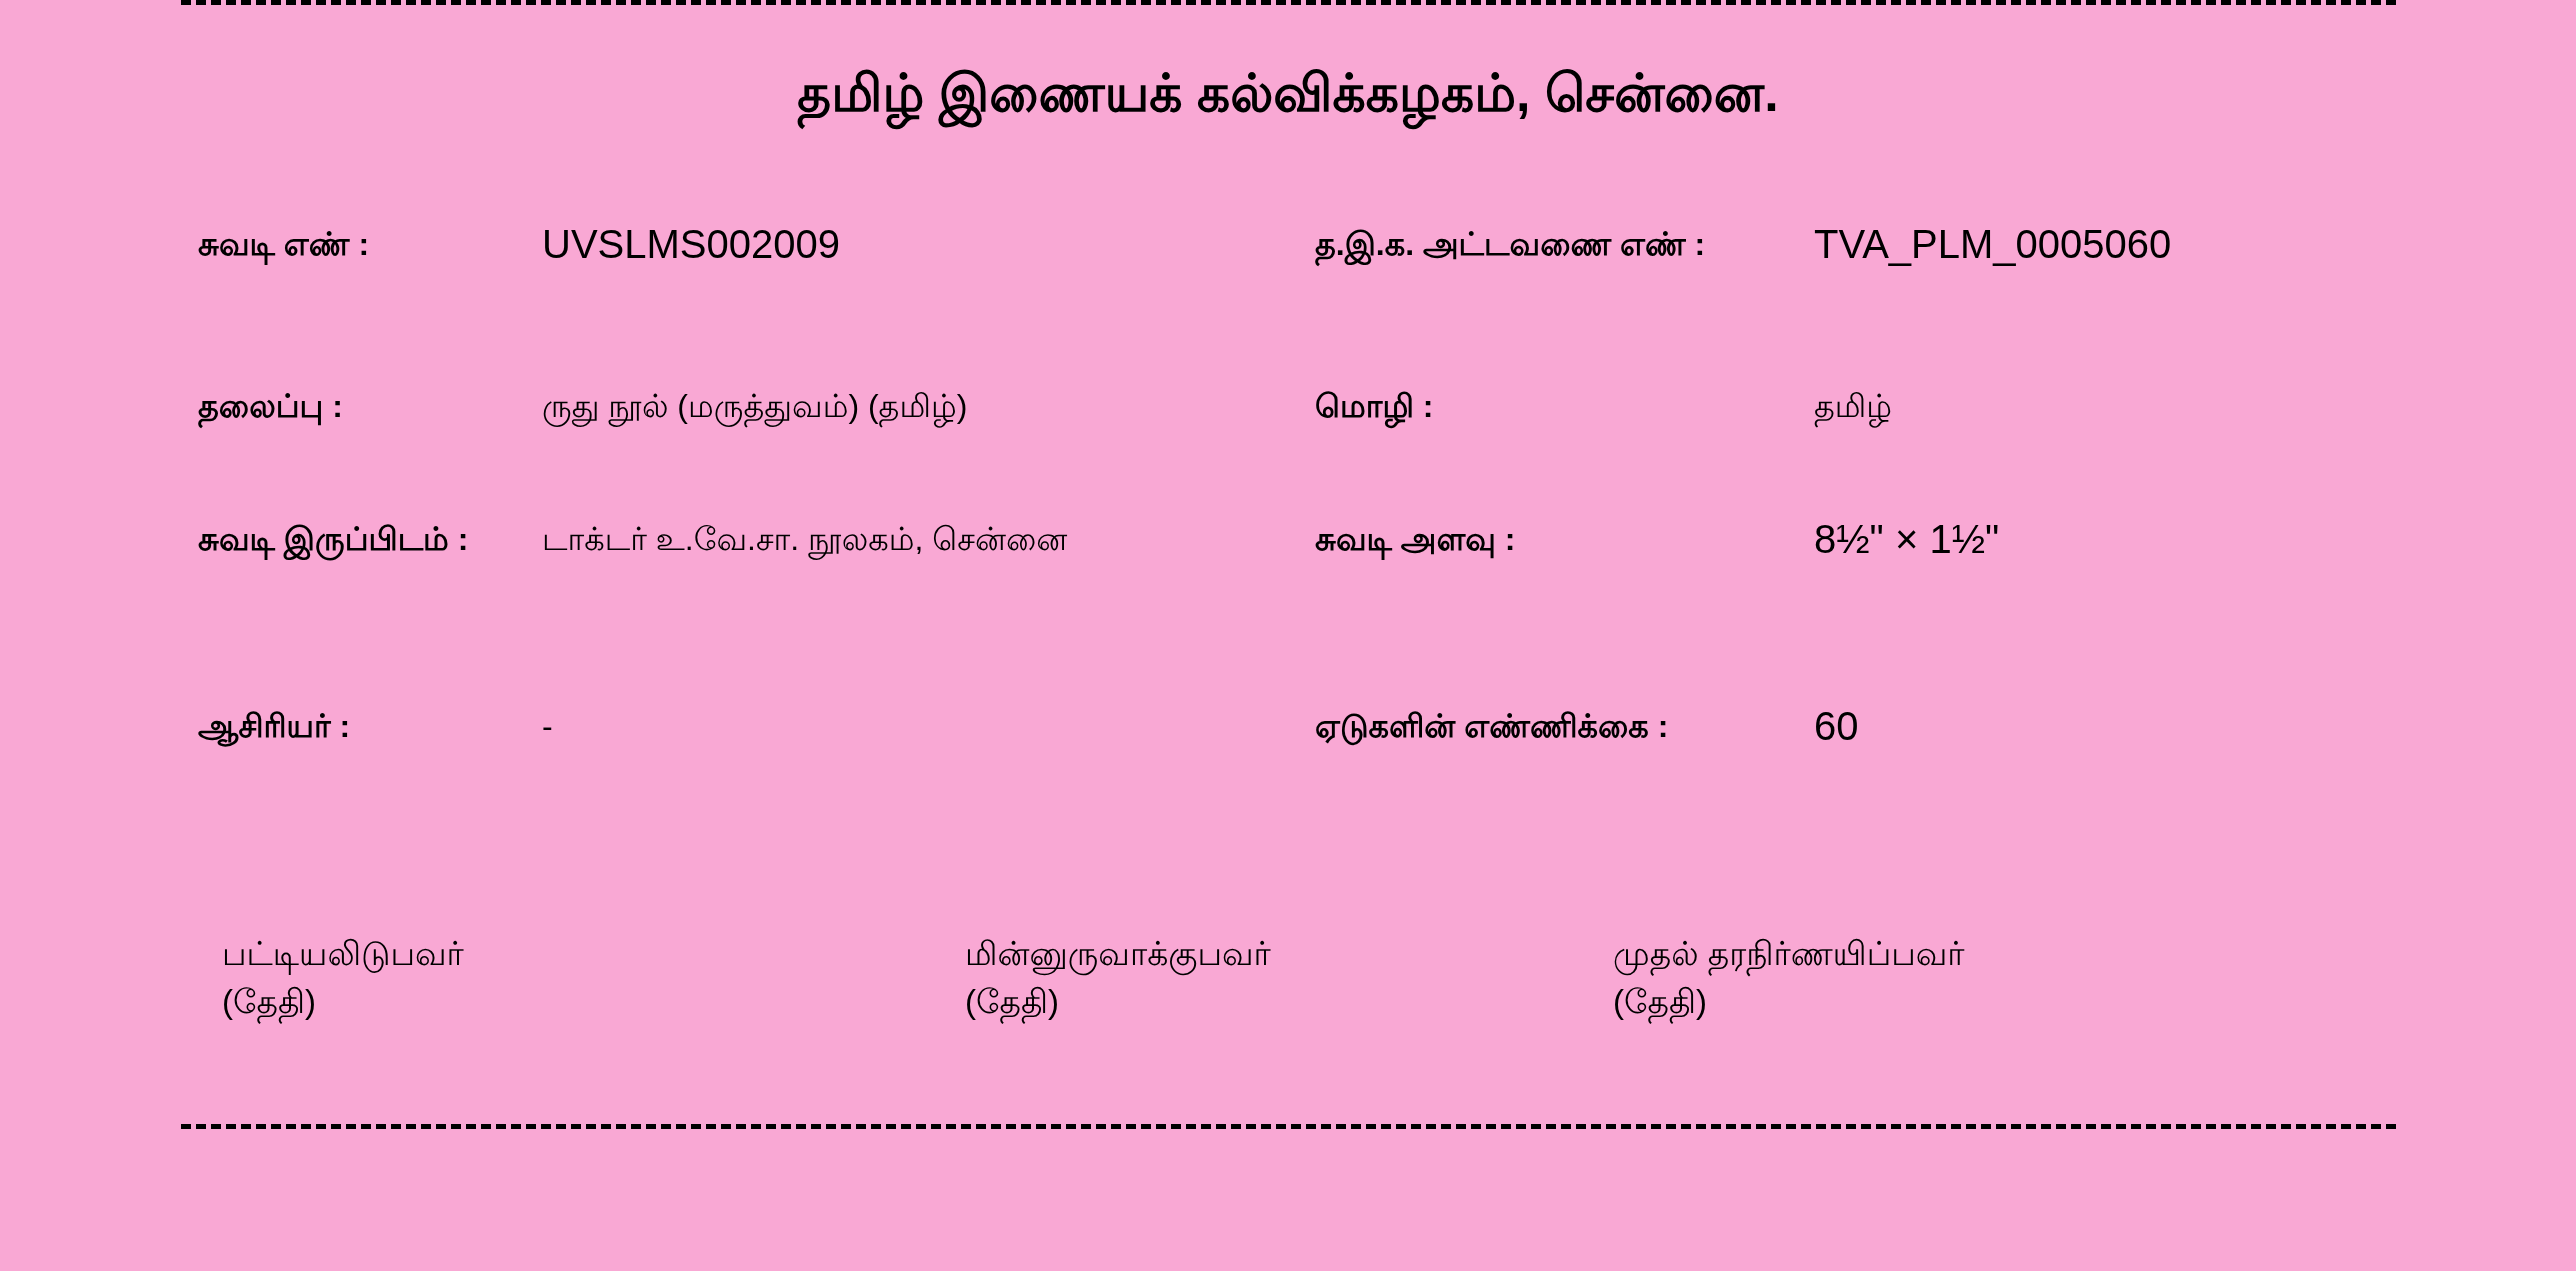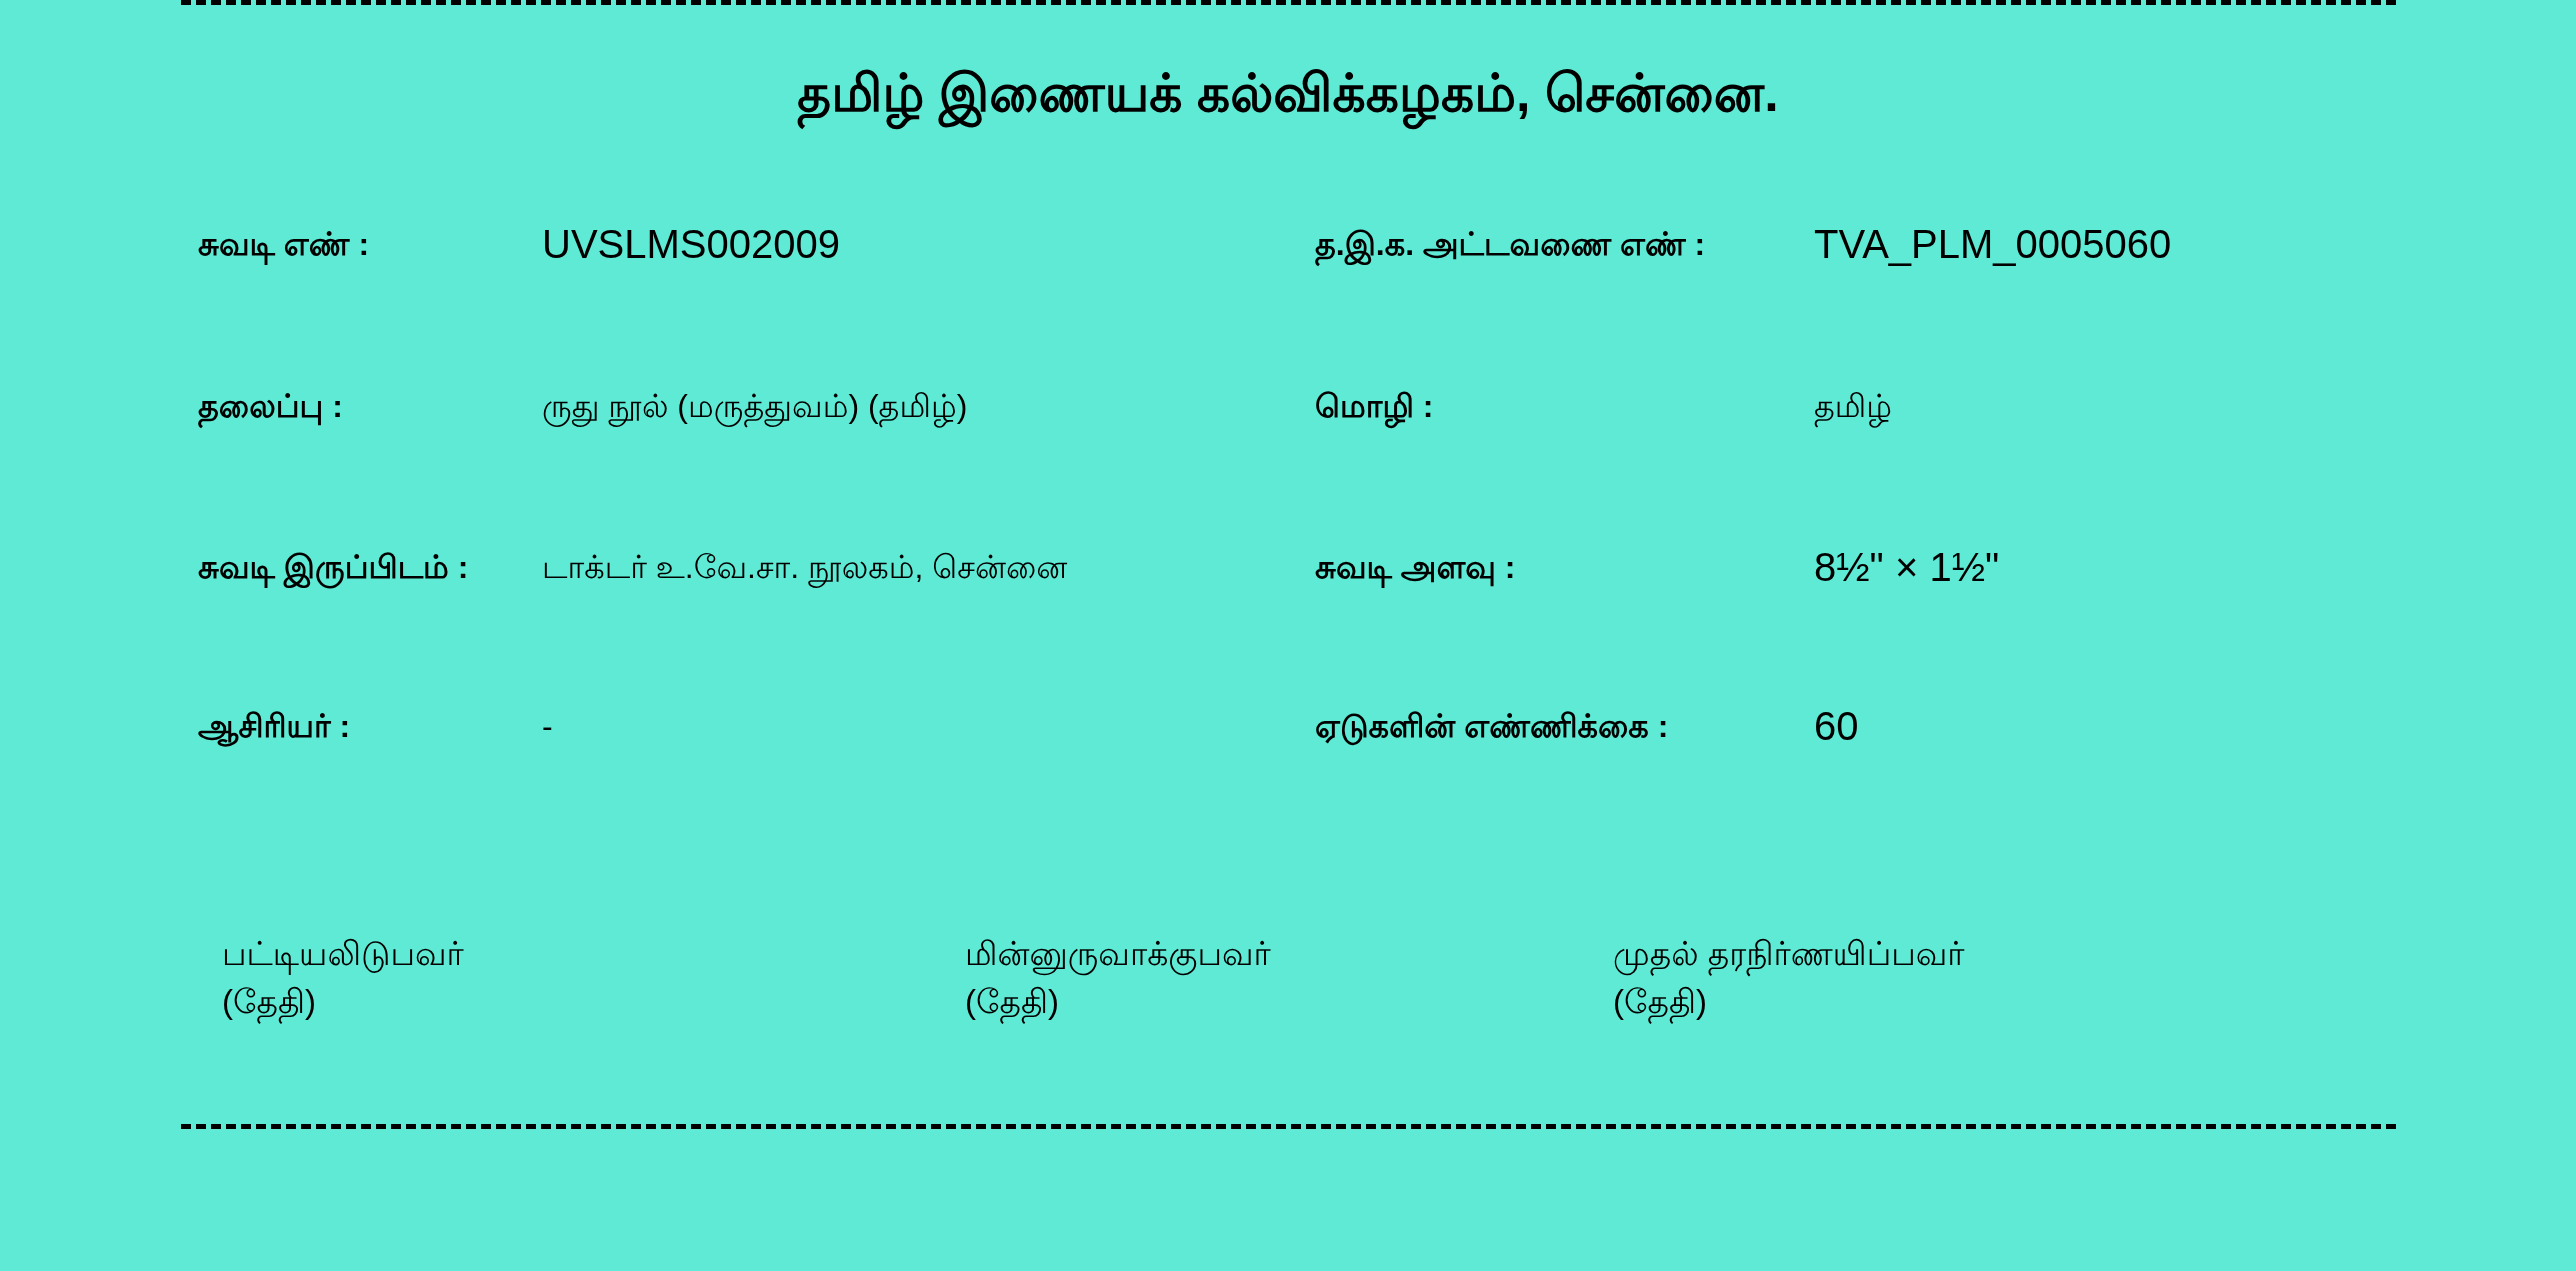--- a/index.html
+++ b/index.html
@@ -4,21 +4,21 @@
 <style>
   html, body {
     margin: 0;
     padding: 0;
     background: #ffffff;
   }
   .page {
     position: relative;
     width: 2576px;
     height: 1271px;
-    background: #5eead4;
+    background: #f9a8d4;
     color: #000000;
     font-family: "Liberation Sans", sans-serif;
     overflow: hidden;
   }
   .dash {
     position: absolute;
     left: 181px;
     width: 2217px;
     height: 4.7px;
     background: repeating-linear-gradient(90deg, #000 0 10px, transparent 10px 15px);
@@ -47,21 +47,21 @@
   .val { font-weight: normal; }
   .val-latin { font-size: 40px; }
 
   .col-l-label { left: 186px;  width: 359px;  }
   .col-l-value { left: 542px; width: 722px; }
   .col-r-label { left: 1303px; width: 494px;  }
   .col-r-value { left: 1814px; width: 650px; }
 
   .row-1 { top: 221px;  }
   .row-2 { top: 383px;  }
-  .row-3 { top: 544px; }
+  .row-3 { top: 516px; }
   .row-4 { top: 703px; }
 
   .sig {
     position: absolute;
     top: 930px;
     width: 676px;
     text-align: left;
     font-size: 33px;
     line-height: 48px;
     font-weight: normal;

